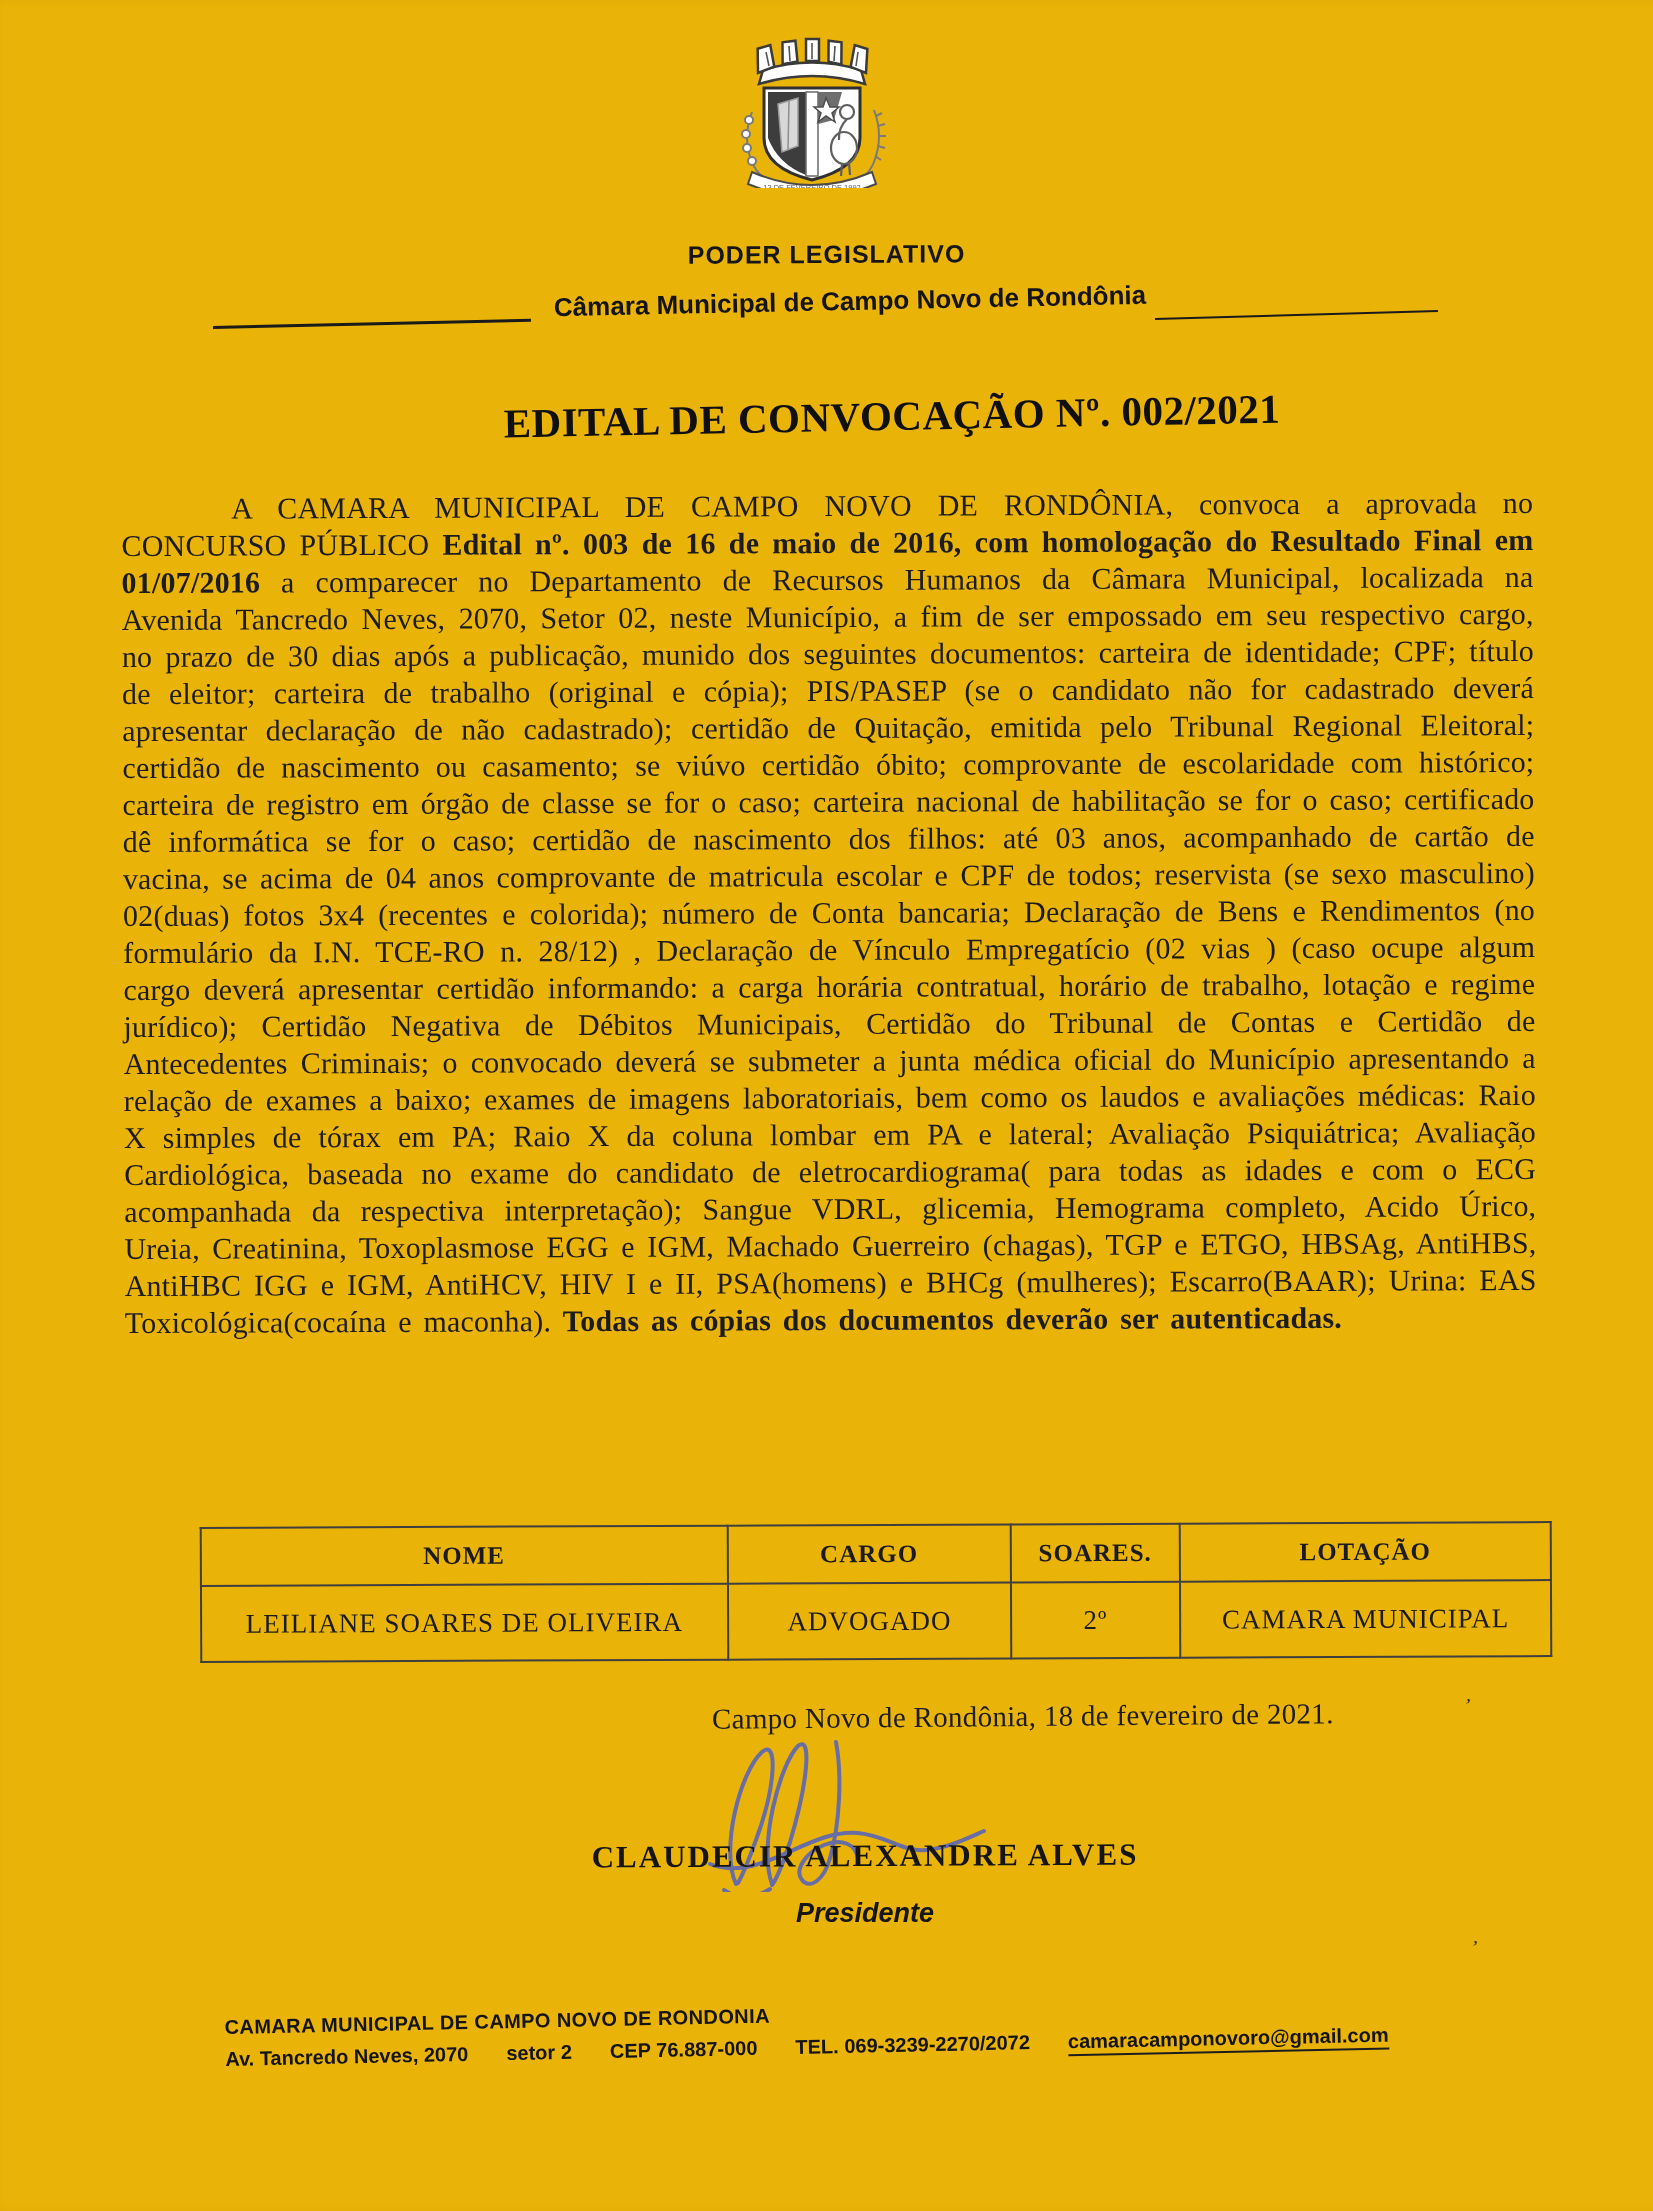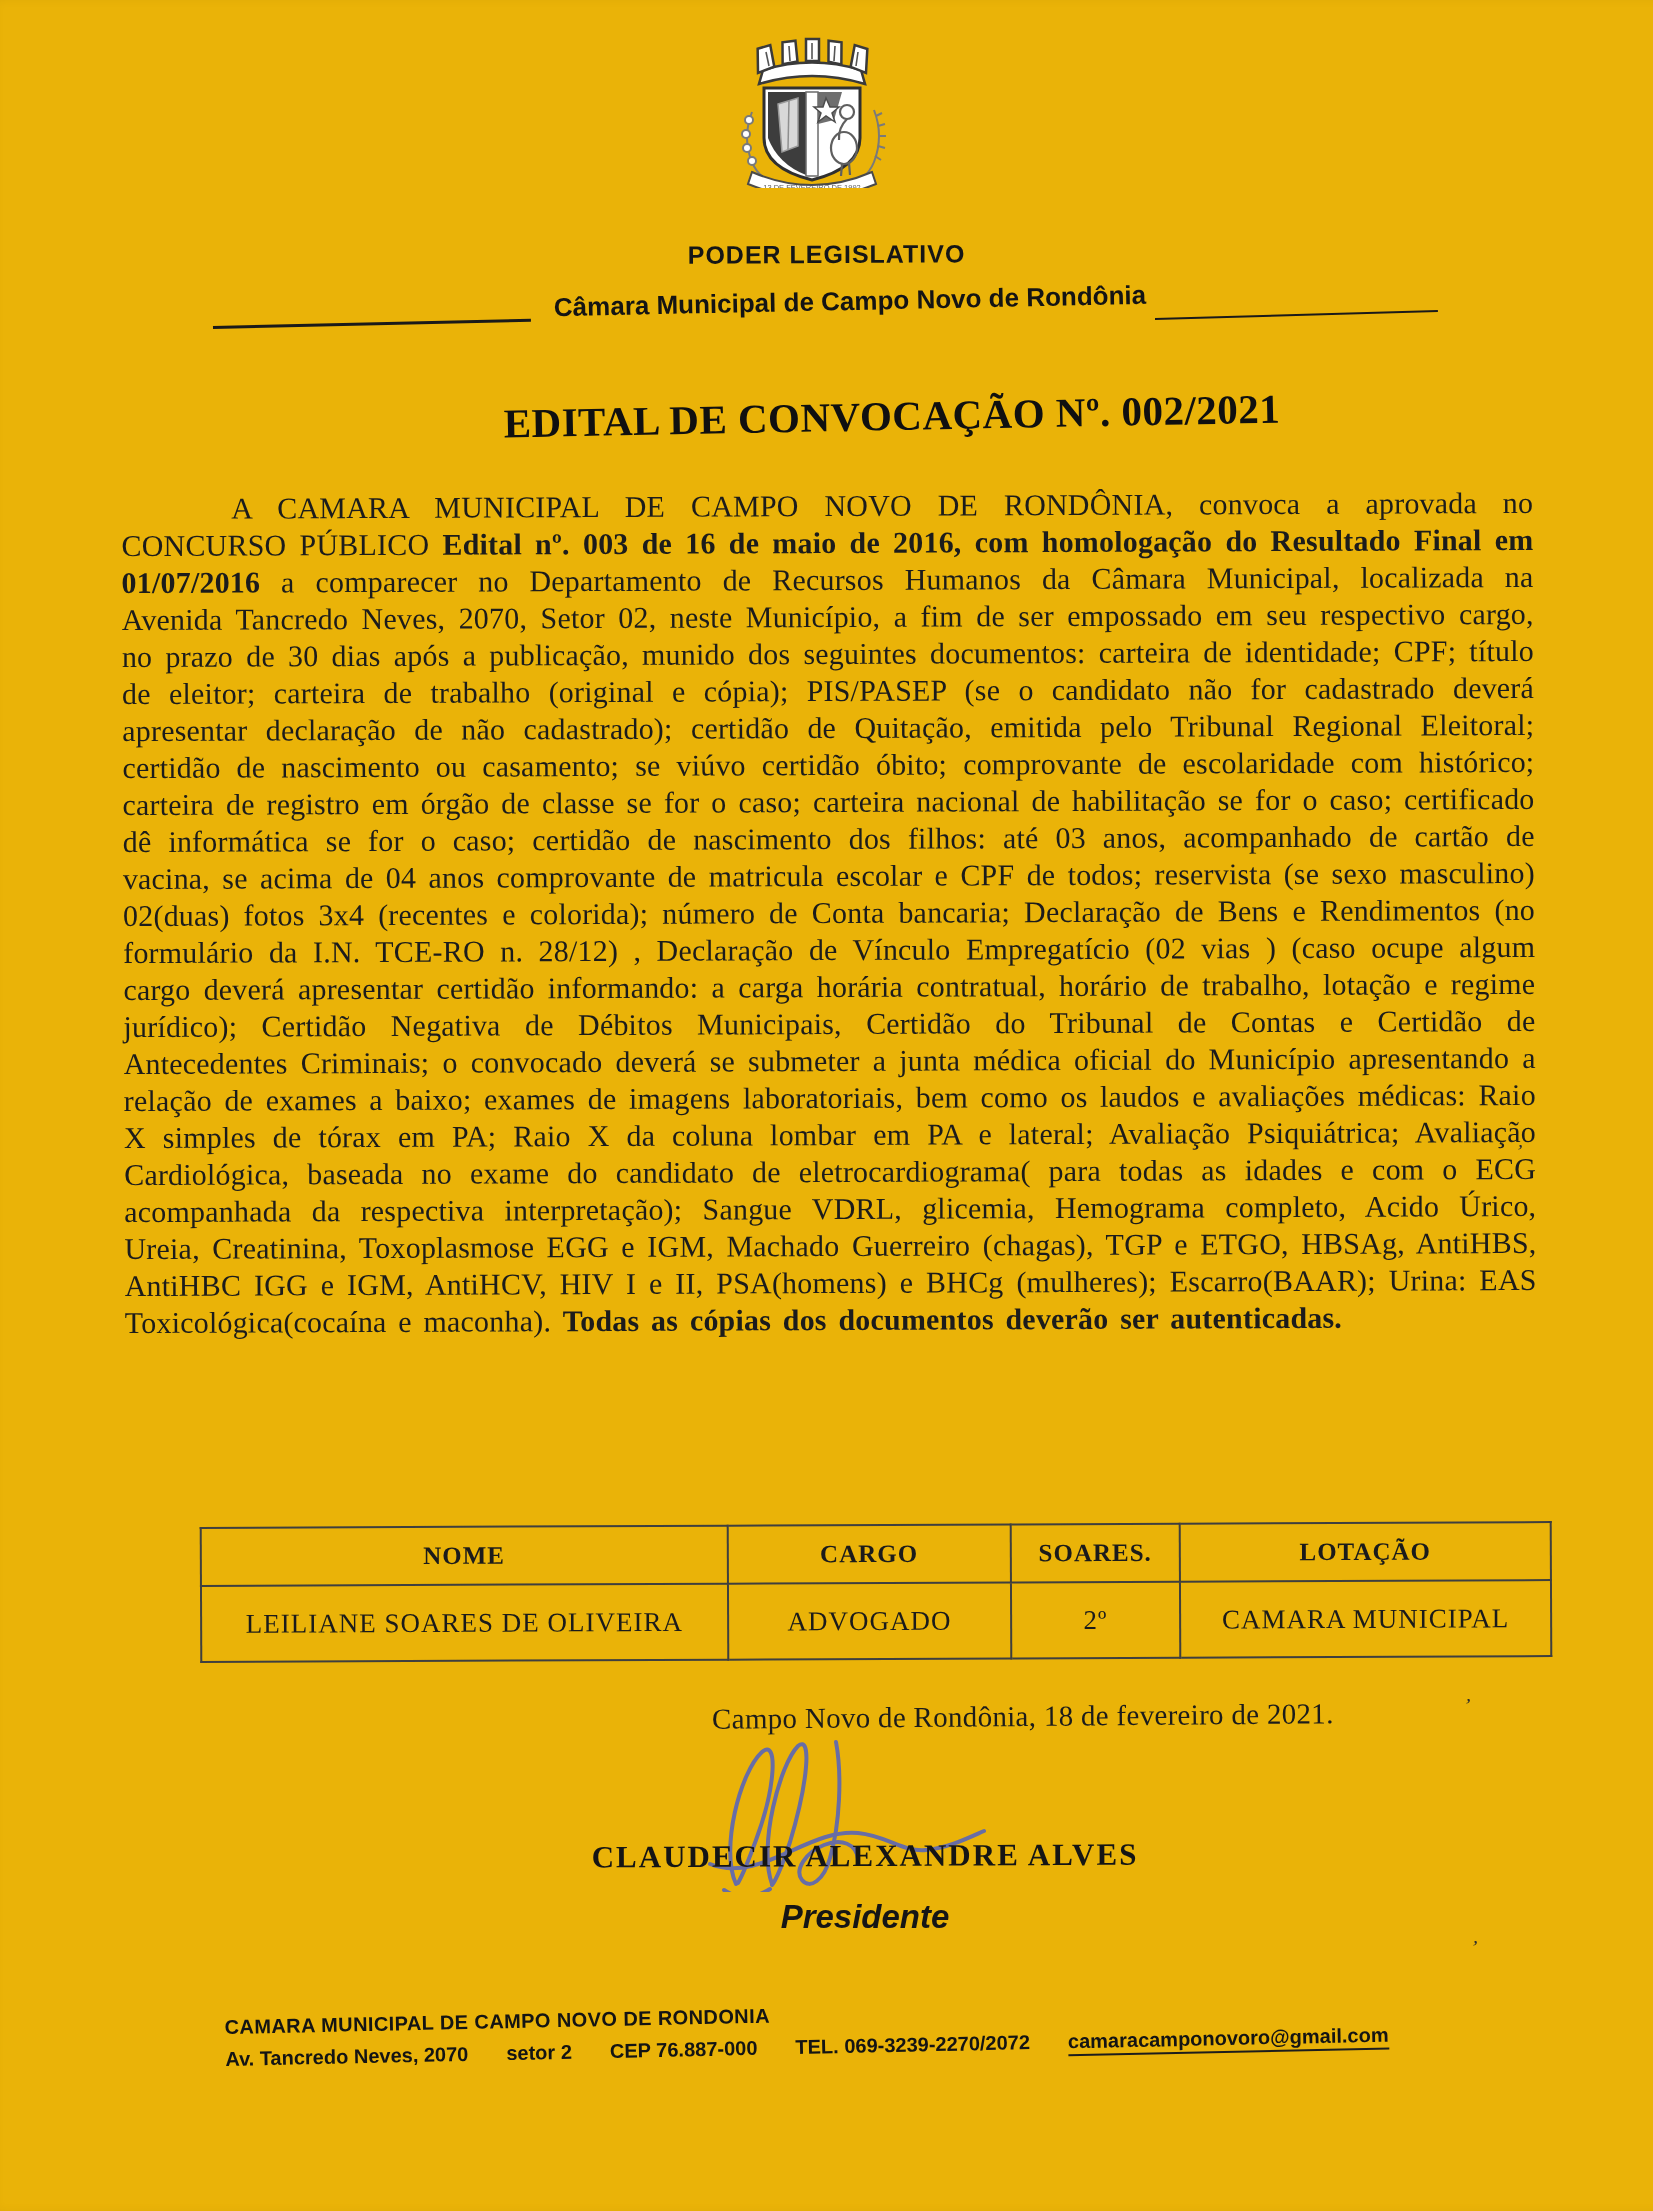--- a/index.html
+++ b/index.html
@@ -57,21 +57,21 @@
   }
   .signature{position:absolute;left:690px;top:1732px;}
   .signer{
     position:absolute;left:565px;top:1838px;width:600px;text-align:center;
     font-size:31px;font-weight:bold;letter-spacing:2px;color:#151515;
     transform:rotate(-0.3deg);
   }
   .role{
     position:absolute;left:565px;top:1898px;width:600px;text-align:center;
     font-family:"Liberation Sans","DejaVu Sans",sans-serif;
-    font-size:33px;font-weight:bold;font-style:italic;color:#161616;
+    font-size:27px;font-weight:bold;font-style:italic;color:#161616;
   }
   
   .footer{
     position:absolute;left:225px;top:2016px;width:1260px;
     font-family:"Liberation Sans","DejaVu Sans",sans-serif;font-weight:bold;color:#141414;
     transform:rotate(-1.2deg);transform-origin:left center;
   }
   .footer-line1{font-size:20px;letter-spacing:0.4px;}
   .footer-line2{font-size:20px;margin-top:9px;display:flex;align-items:baseline;gap:38px;white-space:nowrap;}
   .footer-email{border-bottom:2px solid #1d1d1d;padding-bottom:1px;}

